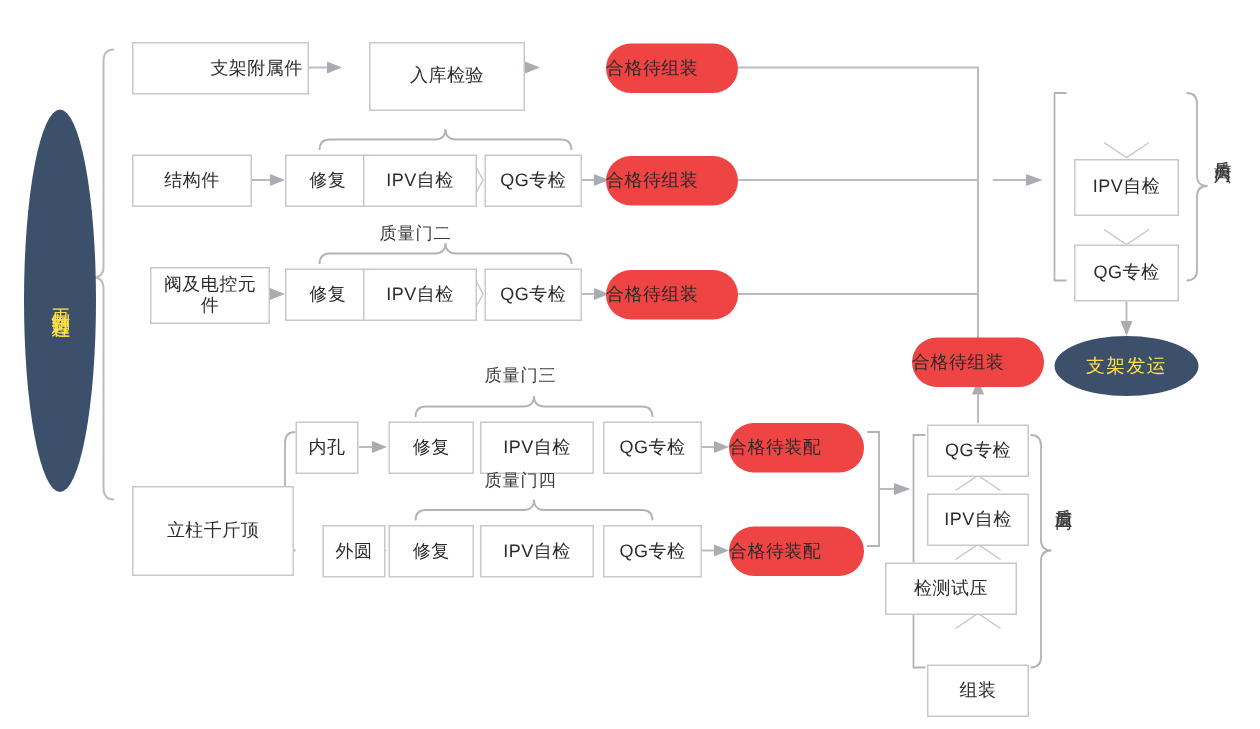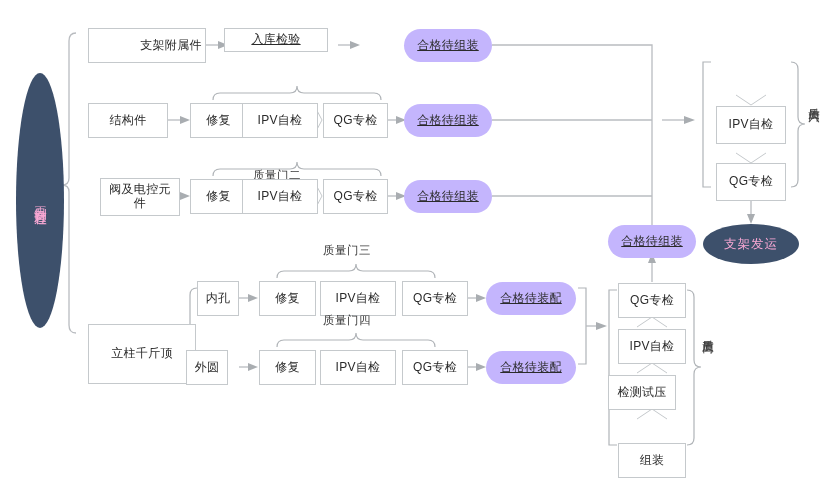--- a/index.html
+++ b/index.html
@@ -7,27 +7,27 @@
   #stage{position:relative;width:840px;height:486px;background:#fff;overflow:hidden;}
 
   .box{
     position:absolute;box-sizing:border-box;
     border:1px solid #c5c9cc;background:#ffffff;color:#2b2b2b;
     display:flex;align-items:center;justify-content:center;text-align:center;
     font-size:12px;line-height:1.15;letter-spacing:.3px;
   }
   .pill{
     position:absolute;box-sizing:border-box;
-    background:#c4b5fd;color:#2b2b2b;border-radius:18px;
-    display:flex;align-items:center;justify-content:center;text-align:center;
-    font-size:12px;letter-spacing:.3px;text-decoration:underline;
+    background:#ef4444;color:#2b2b2b;border-radius:18px;
+    display:flex;align-items:center;text-align:center;
+    font-size:12px;letter-spacing:.3px;
   }
   .ellipse{
     position:absolute;box-sizing:border-box;
-    background:#3d506b;color:#f9a8d4;border-radius:50%;
+    background:#3d506b;color:#fde047;border-radius:50%;
     display:flex;align-items:center;justify-content:center;text-align:center;
     font-size:12.5px;letter-spacing:1px;
   }
   .ellipse.vert{writing-mode:vertical-rl;text-orientation:upright;letter-spacing:2px;}
 
   .lbl{
     position:absolute;color:#3a3a3a;font-size:11.5px;letter-spacing:.5px;
     white-space:nowrap;
   }
   .lbl.vert{writing-mode:vertical-rl;text-orientation:upright;letter-spacing:1px;}
@@ -125,21 +125,21 @@
     <polygon class="arrw" points="648,263 652,253 656,263"></polygon>
   </svg>
 
   <div class="ellipse vert" style="left:16px;top:73px;width:48px;height:255px;">
     <span>再制造过程</span>
   </div>
 
   <div class="box" style="left:88px;top:28px;width:118px;height:35px;padding-left:48px;">
     <span>支架附属件</span>
   </div>
-  <div class="box" style="left:224px;top:28px;width:104px;height:24px;text-decoration:underline;">
+  <div class="box" style="left:246px;top:28px;width:104px;height:46px;">
     <span>入库检验</span>
   </div>
   <div class="pill" style="left:404px;top:29px;width:88px;height:33px;">
     <span>合格待组装</span>
   </div>
 
   <div class="lbl" style="left:253px;top:72px;margin-top:40px;">质量门一</div>
   <div class="box" style="left:88px;top:103px;width:80px;height:35px;">
     <span>结构件</span>
   </div>
@@ -149,21 +149,21 @@
   <div class="box" style="left:242px;top:103px;width:76px;height:35px;">
     <span>IPV自检</span>
   </div>
   <div class="box" style="left:323px;top:103px;width:65px;height:35px;">
     <span>QG专检</span>
   </div>
   <div class="pill" style="left:404px;top:104px;width:88px;height:33px;">
     <span>合格待组装</span>
   </div>
 
-  <div class="lbl" style="left:253px;top:148px;margin-top:20px;">质量门二</div>
+  <div class="lbl" style="left:253px;top:148px;">质量门二</div>
   <div class="box" style="left:88px;top:178px;width:80px;height:38px;margin-left:12px;">
     <span style="padding:0 4px;">
       <span>阀及电控元件</span>
     </span>
   </div>
   <div class="box" style="left:190px;top:179px;width:57px;height:35px;">
     <span>修复</span>
   </div>
   <div class="box" style="left:242px;top:179px;width:76px;height:35px;">
     <span>IPV自检</span>
@@ -190,21 +190,21 @@
     <span>IPV自检</span>
   </div>
   <div class="box" style="left:402px;top:281px;width:66px;height:35px;">
     <span>QG专检</span>
   </div>
   <div class="pill" style="left:486px;top:282px;width:90px;height:33px;">
     <span>合格待装配</span>
   </div>
 
   <div class="lbl" style="left:323px;top:313px;">质量门四</div>
-  <div class="box" style="left:186px;top:350px;width:42px;height:35px;">
+  <div class="box" style="left:215px;top:350px;width:42px;height:35px;">
     <span>外圆</span>
   </div>
   <div class="box" style="left:259px;top:350px;width:57px;height:35px;">
     <span>修复</span>
   </div>
   <div class="box" style="left:320px;top:350px;width:76px;height:35px;">
     <span>IPV自检</span>
   </div>
   <div class="box" style="left:402px;top:350px;width:66px;height:35px;">
     <span>QG专检</span>
@@ -212,21 +212,21 @@
   <div class="pill" style="left:486px;top:351px;width:90px;height:33px;">
     <span>合格待装配</span>
   </div>
 
   <div class="box" style="left:618px;top:283px;width:68px;height:35px;">
     <span>QG专检</span>
   </div>
   <div class="box" style="left:618px;top:329px;width:68px;height:35px;">
     <span>IPV自检</span>
   </div>
-  <div class="box" style="left:608px;top:375px;width:68px;height:35px;">
+  <div class="box" style="left:590px;top:375px;width:88px;height:35px;">
     <span>检测试压</span>
   </div>
   <div class="box" style="left:618px;top:443px;width:68px;height:35px;">
     <span>组装</span>
   </div>
   <div class="lbl vert" style="left:700px;top:330px;">质量门五</div>
   <div class="pill" style="left:608px;top:225px;width:88px;height:33px;">
     <span>合格待组装</span>
   </div>
 

